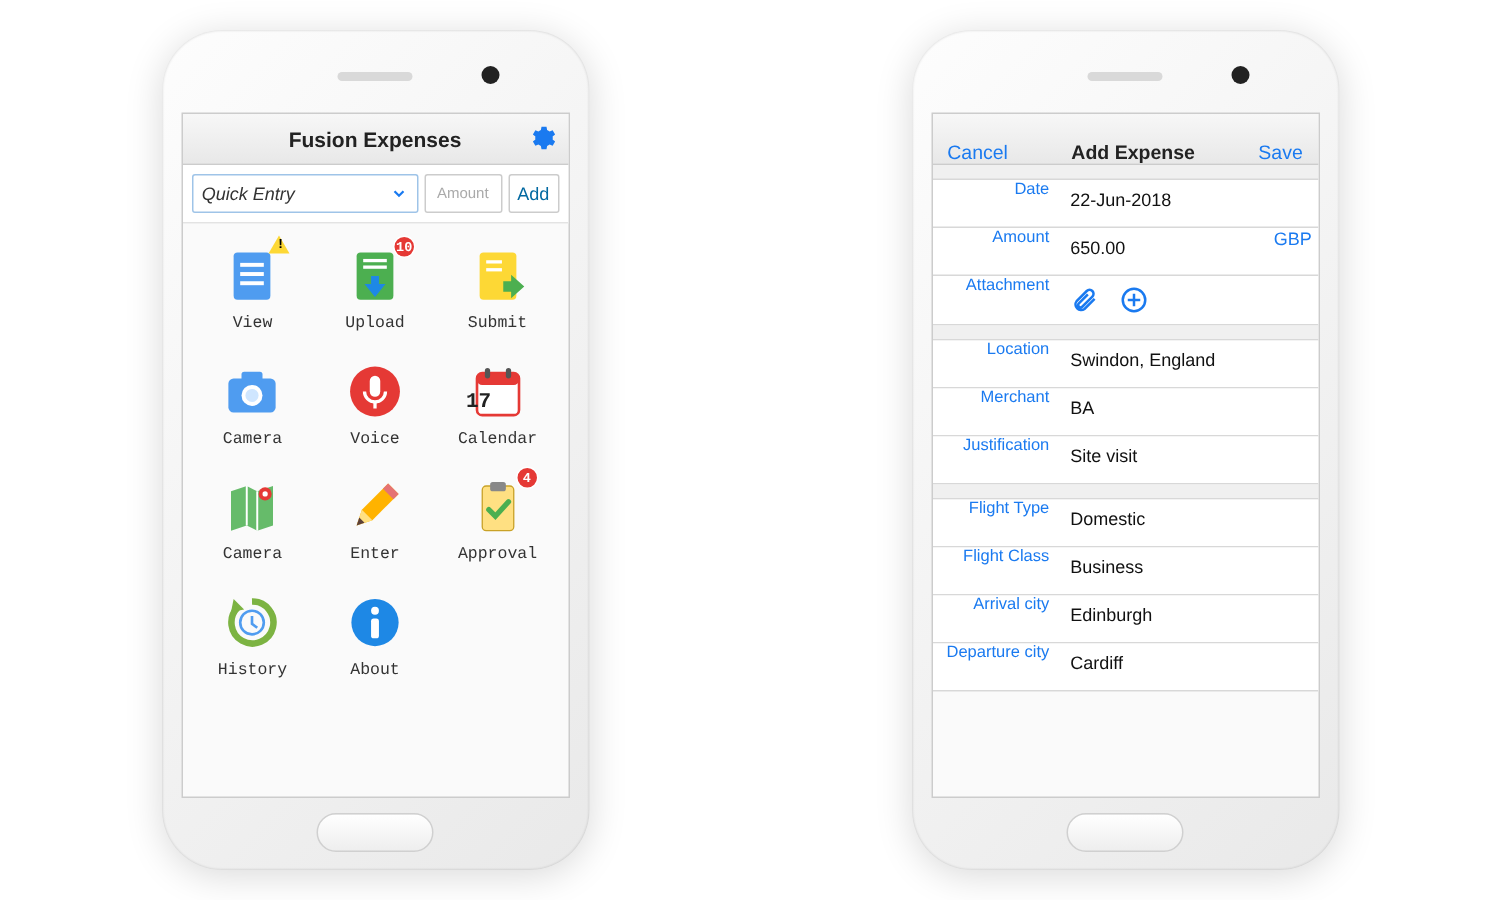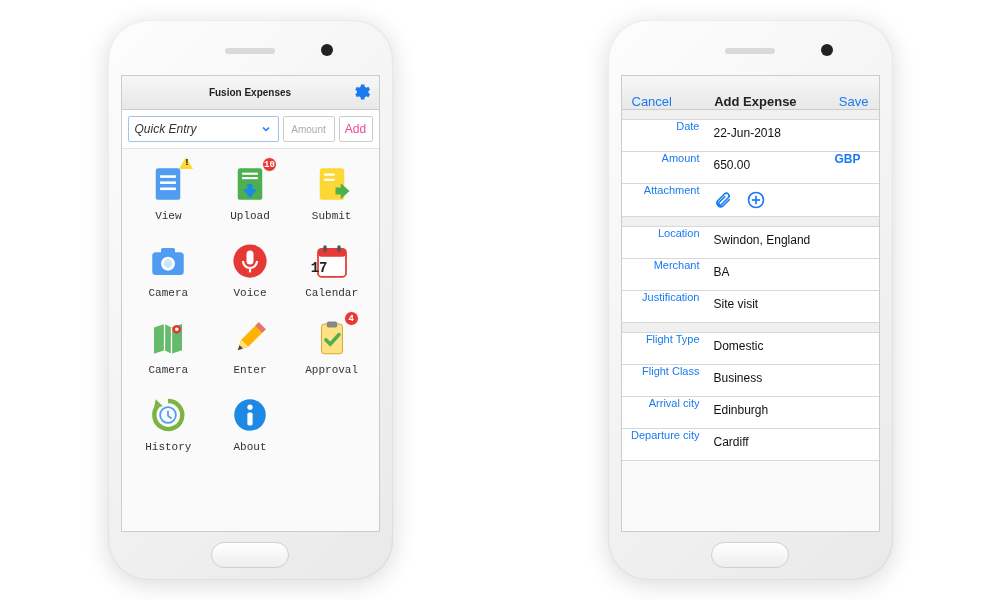--- a/index.html
+++ b/index.html
@@ -45,21 +45,21 @@
     color:#222;
   }
 
   
   .topbar {
     height:34px;
     background:linear-gradient(#f7f7f7,#e8e8e8);
     border-bottom:1px solid #ccc;
     display:flex; align-items:center; justify-content:center;
     position:relative;
-    font-weight:600; font-size:10px;
+    font-weight:600; font-size:14px;
   }
   .gear {
     position:absolute; right:8px; top:6px;
   }
   .entry-row {
     display:flex; gap:4px; padding:6px 6px;
     border-bottom:1px solid #e3e3e3;
     background:#fff;
     text-align:center;
   }
@@ -70,21 +70,21 @@
     padding:0 6px; font-style:italic; color:#333; background:#fff;
   }
   .amount-box {
     width:52px; height:26px; border:1px solid #ccc; border-radius:2px;
     display:flex; align-items:center; justify-content:center;
     color:#aaa; font-size:10px;
   }
   .add-btn {
     width:34px; height:26px; border:1px solid #ccc; border-radius:2px;
     display:flex; align-items:center; justify-content:center;
-    color:#ec4899; font-weight:500;
+    color:#0369a1; font-weight:500;
   }
   .grid {
     display:grid; grid-template-columns:repeat(3,1fr);
     row-gap:18px; padding:14px 6px 8px 6px;
   }
   .app {
     display:flex; flex-direction:column; align-items:center; gap:5px;font-family:Liberation Mono, monospace;
   }
   .app .ico { width:42px; height:42px; position:relative; }
   .app .lbl { font-size:11px; color:#333; }
@@ -123,21 +123,21 @@
     min-height:32px;
   }
   .form-row .label {
     width:86px; text-align:right; padding-right:8px;
     color:#1a7af0; font-size:11px;
   }
   .form-row .value {
     flex:1; padding:6px 6px; font-size:12px; color:#111;
   }
   .form-row .cur {
-    color:#1a7af0; padding-right:18px; font-size:12px; font-weight:700;
+    color:#1a7af0; padding-right:4px; font-size:12px; font-weight:400;
   }
   .section-gap { height:10px; background:#f0f0f0; border-bottom:1px solid #d8d8d8;}
   .attach-icons { display:flex; gap:14px; padding:4px 0; }
   .attach-icons svg { display:block; }
 </style>
 </head>
 <body>
 
 <div class="phone">
   <div class="camera-dot"></div>

